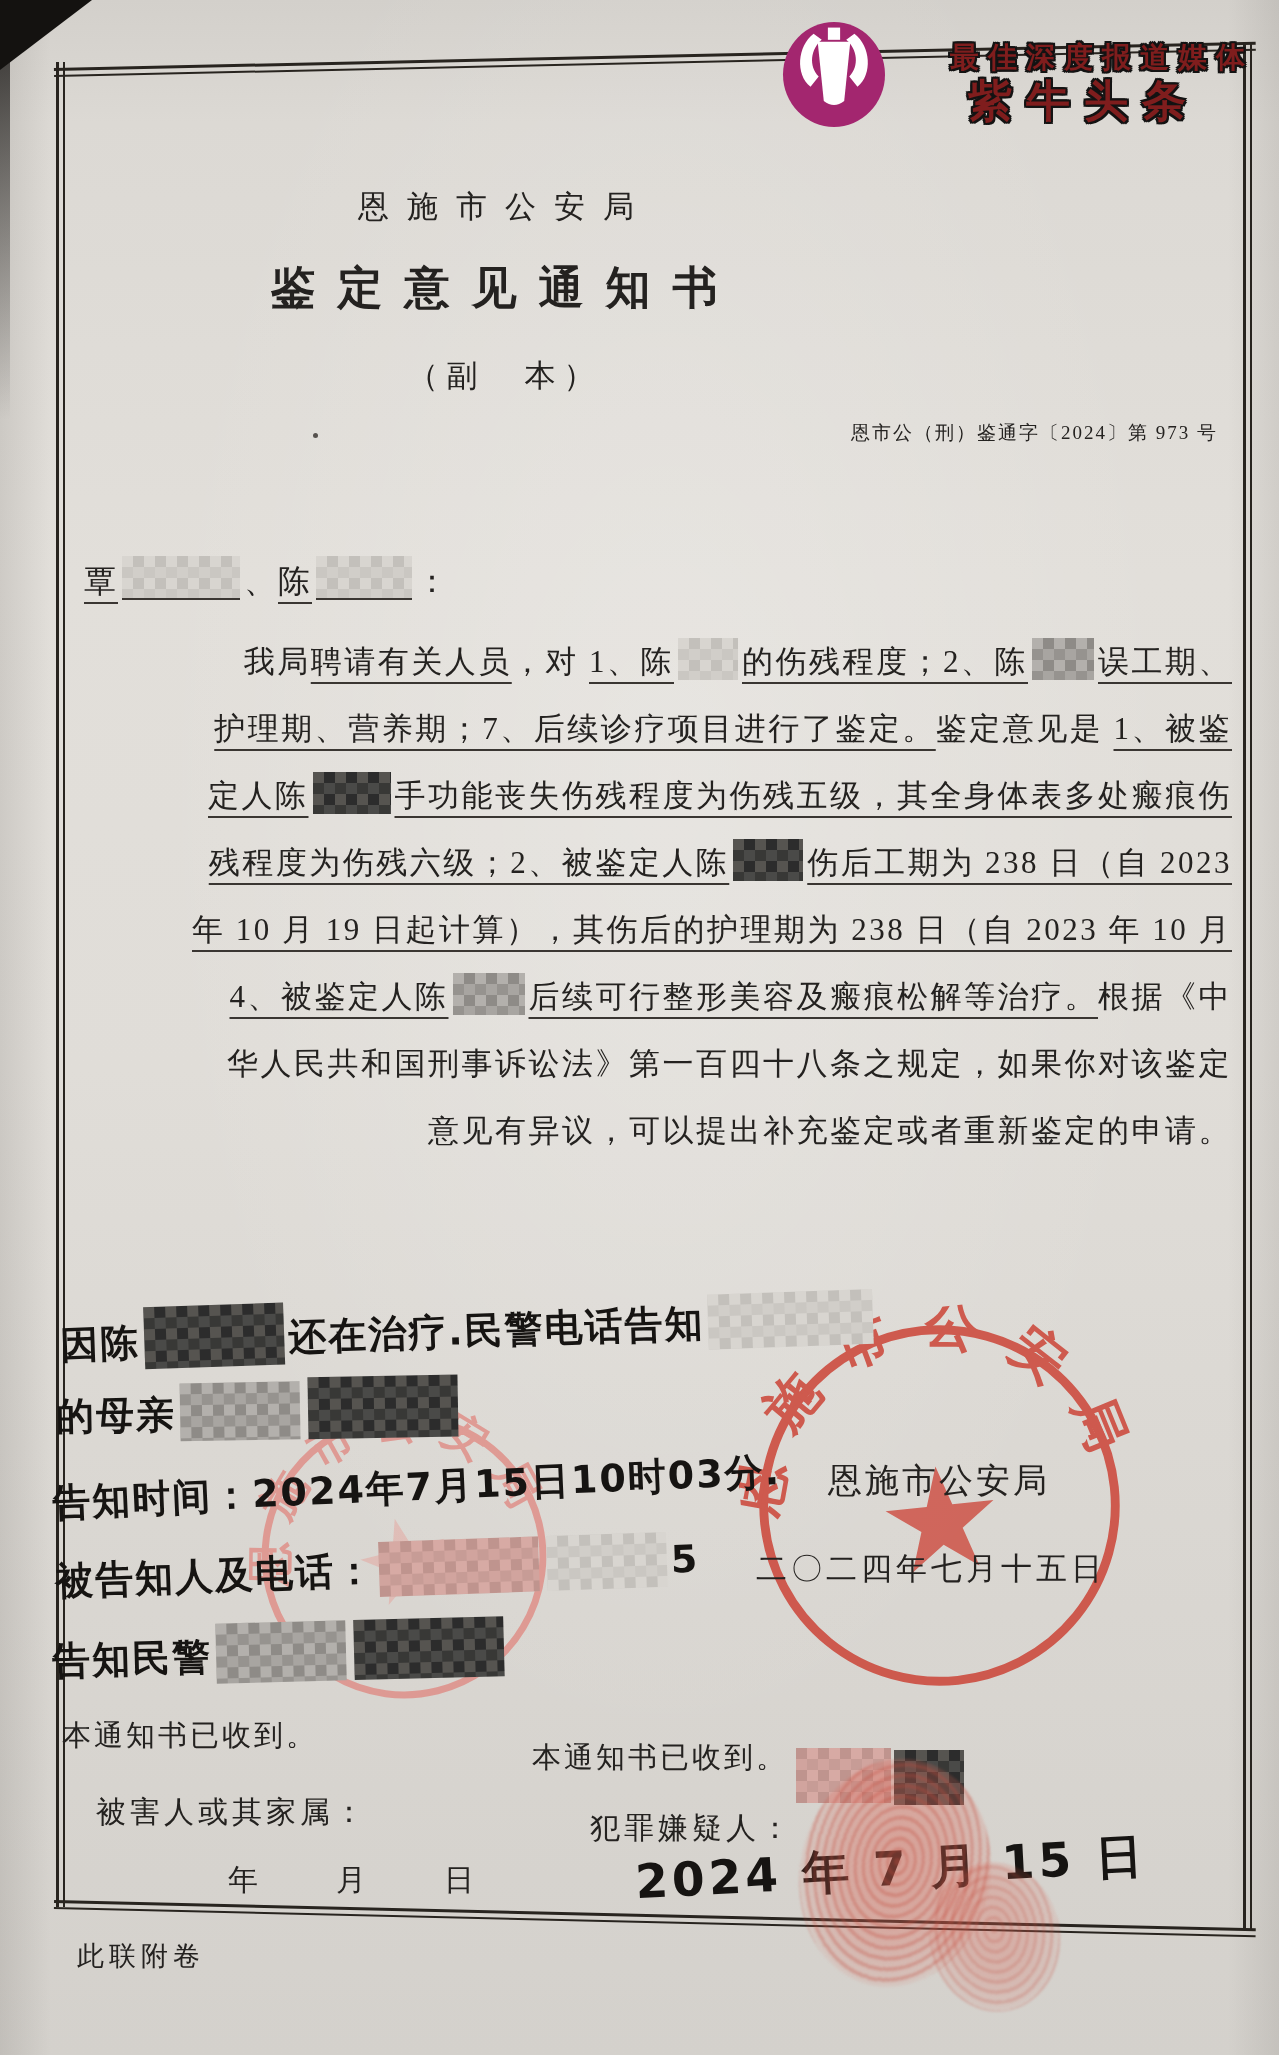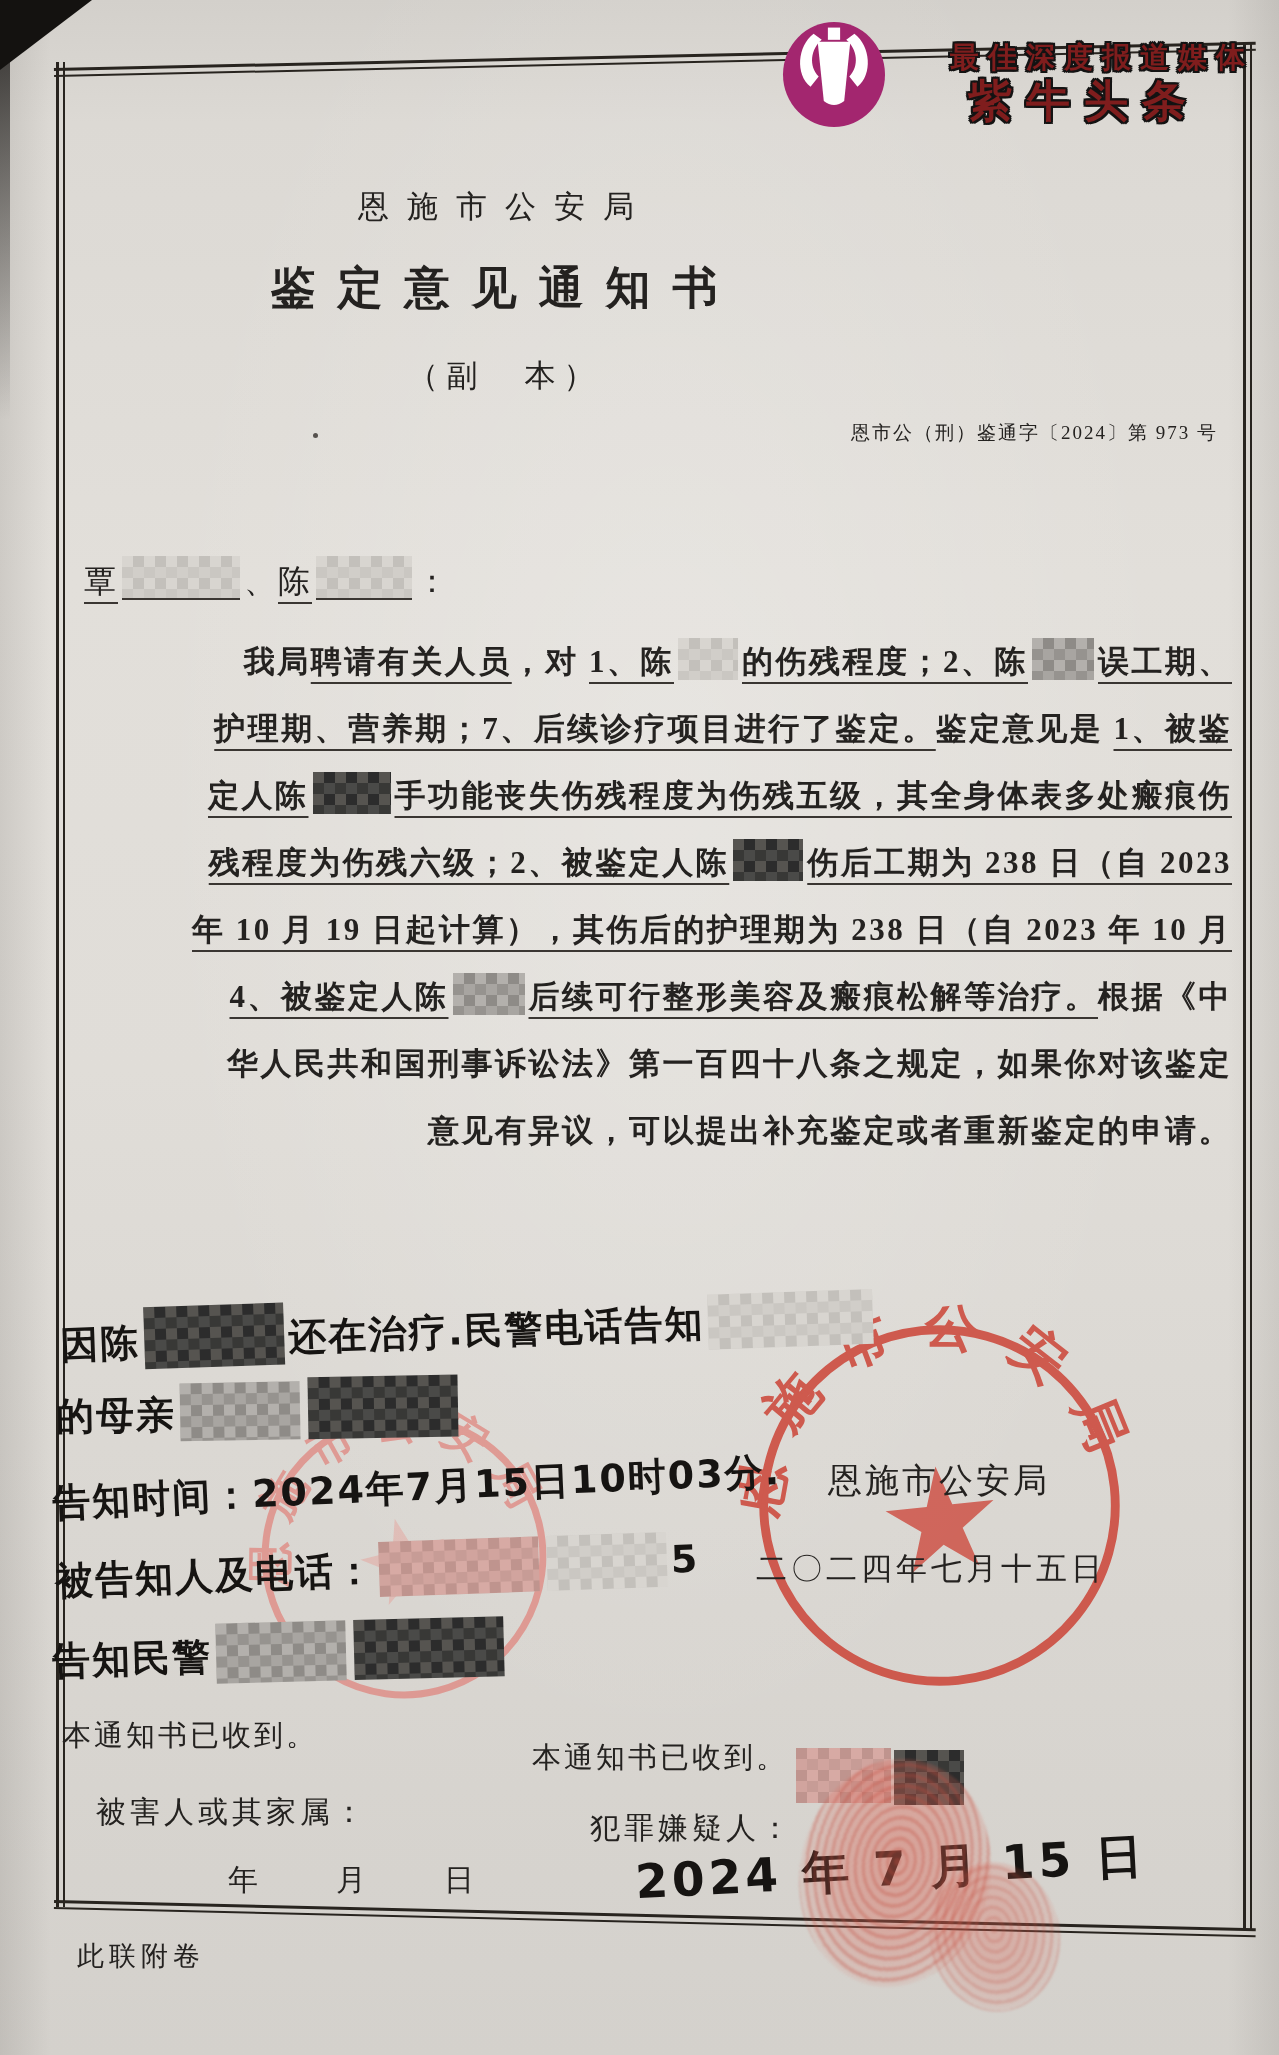--- a/index.html
+++ b/index.html
@@ -13,21 +13,21 @@
        clip-path:polygon(0 0,100% 0,0 100%);}
   .edge-dark{position:absolute;left:0;top:0;width:10px;height:420px;
        background:linear-gradient(180deg,rgba(20,18,16,.85),rgba(20,18,16,0));}
   
   .fl{position:absolute;box-sizing:border-box;}
   .fl.h{height:9px;border-top:3px solid #28241f;border-bottom:2px solid #28241f;}
   .fl.v{width:9px;border-left:3px solid #28241f;border-right:2px solid #28241f;}
   
   .pt{position:absolute;color:#242220;white-space:nowrap;text-align:right;}
   .center-block{text-align:center;left:0;width:1010px;}
-  .bline{height:67px;line-height:67px;white-space:nowrap;font-size:31px;letter-spacing:2.5px;color:#242220;font-weight:bold;}
+  .bline{height:67px;line-height:67px;white-space:nowrap;font-size:31px;letter-spacing:2.5px;color:#242220;}
   .u{text-decoration:underline;text-underline-offset:10px;text-decoration-thickness:2px;text-decoration-color:#3a3632;}
   .redact{display:inline-block;vertical-align:-8px;height:42px;margin:0 4px;background-size:22px 22px;}
   .redact.dark{background-image:conic-gradient(#2c2c2c 25%,#4a4a48 0 50%,#383836 0 75%,#565450 0);}
   .redact.gray{background-image:conic-gradient(#8e8b87 25%,#a8a5a1 0 50%,#96938f 0 75%,#b3b0ac 0);}
   .redact.light{background-image:conic-gradient(#c3c0bb 25%,#d1cec9 0 50%,#cac7c2 0 75%,#d8d5d0 0);}
   .redact.pink{background-image:conic-gradient(#d7aaa4 25%,#c79c96 0 50%,#d1a49e 0 75%,#bf948e 0);}
   .ru{border-bottom:2px solid #3a3632;}
   .hw{position:absolute;font-family:"DejaVu Sans","Liberation Sans",sans-serif;font-weight:600;
       font-size:38px;color:#161412;white-space:nowrap;letter-spacing:2px;z-index:5;}
   .hw .redact{vertical-align:-14px;}

